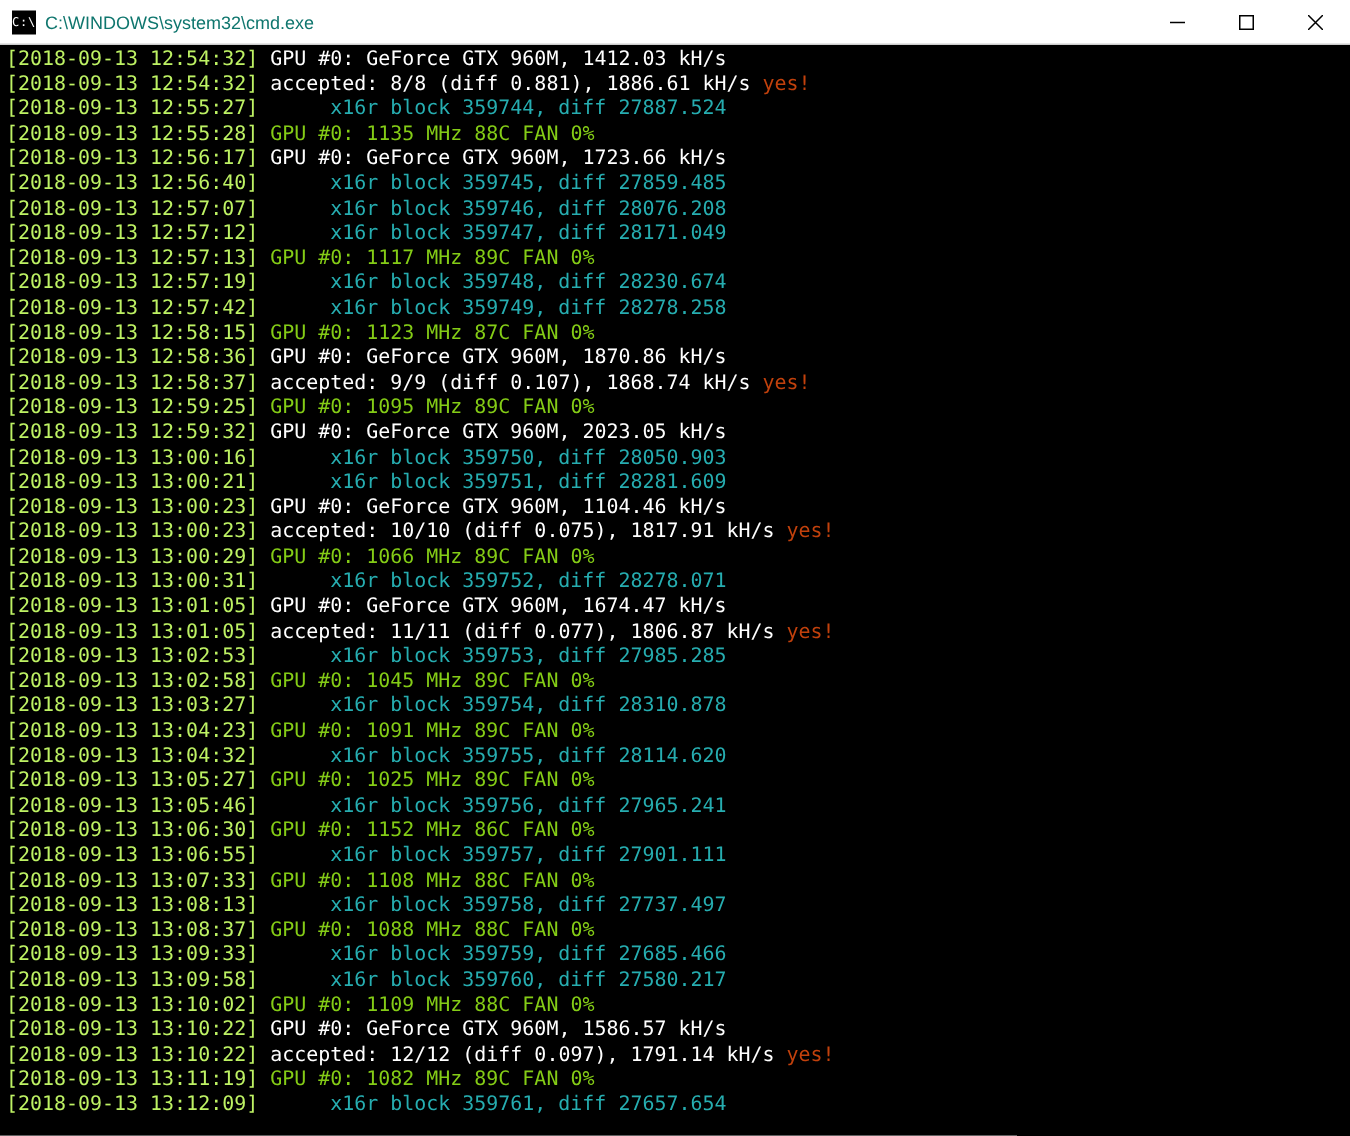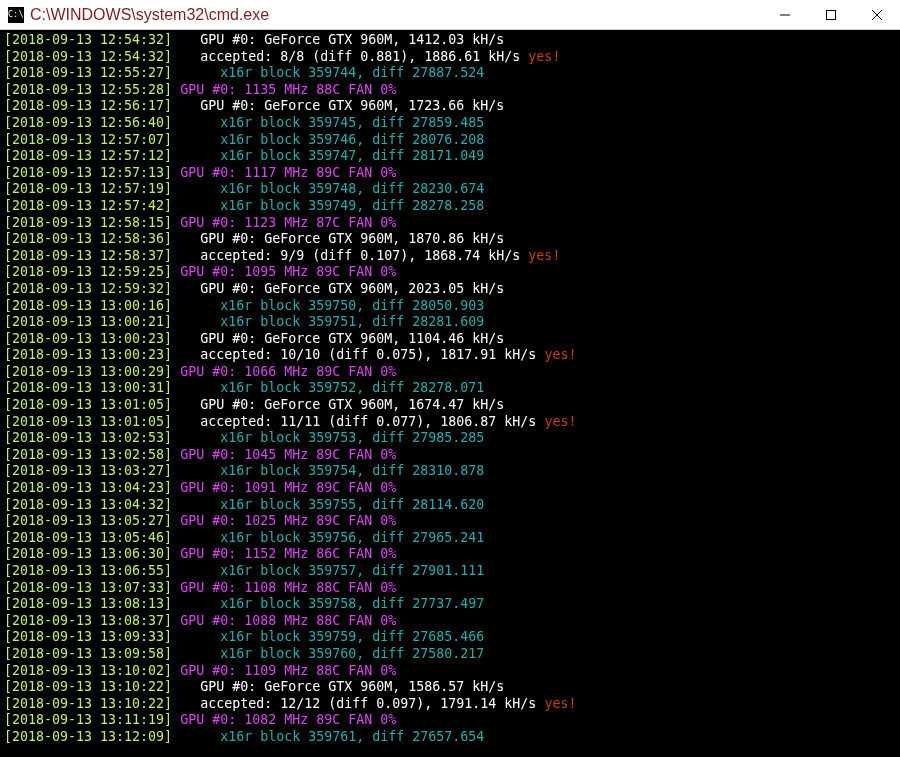--- a/index.html
+++ b/index.html
@@ -24,22 +24,22 @@
     margin: 0 6px 0 8px;
     display: inline-flex;
     align-items: center;
     justify-content: center;
     background: #000;
     color: #fff;
     font: 8px/1 Consolas, monospace;
     letter-spacing: 0.5px;
   }
   .titlebar .title {
-    font-size: 16px;
-    color: #7f1d1d;
+    font-size: 12px;
+    color: #0f766e;
   }
   .winbtns {
     position: absolute;
     right: 0;
     top: 0;
     height: 30px;
     display: flex;
   }
   .winbtns div {
     width: 46px;
@@ -55,23 +55,23 @@
     background: #000;
     font-family: Consolas, "Lucida Console", monospace;
     font-size: 13.3px;
     line-height: 16.6px;
     padding: 2px 4px;
     white-space: pre;
     overflow: hidden;
   }
   .ts { color: #bef264; }       
   .bk { color: #26adb0; margin-left: 40px; }       
-  .msg { color: #fff; margin-left: 20px; }         
+  .msg { color: #fff; }         
   .yes { color: #c2410c; }      
-  .dg { color: #d946ef; text-align: center; }       
+  .dg { color: #84cc16; text-align: center; }       
 </style>
 </head>
 <body>
 
 <div class="titlebar">
   <span class="icon">C:\</span>
   <span class="title">C:\WINDOWS\system32\cmd.exe</span>
   <div class="winbtns">
     <div>
       <svg width="10" height="10" viewBox="0 0 10 10">

